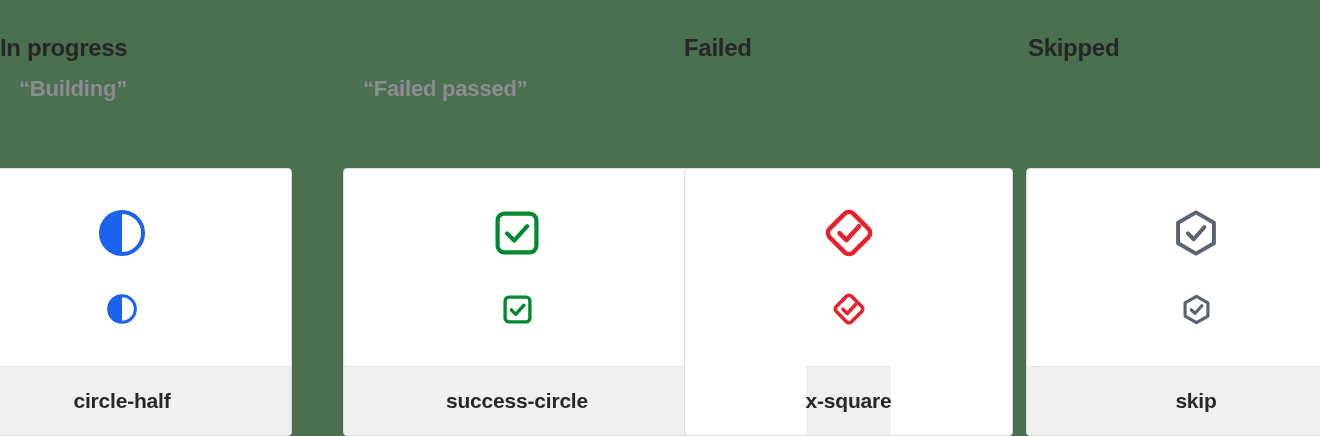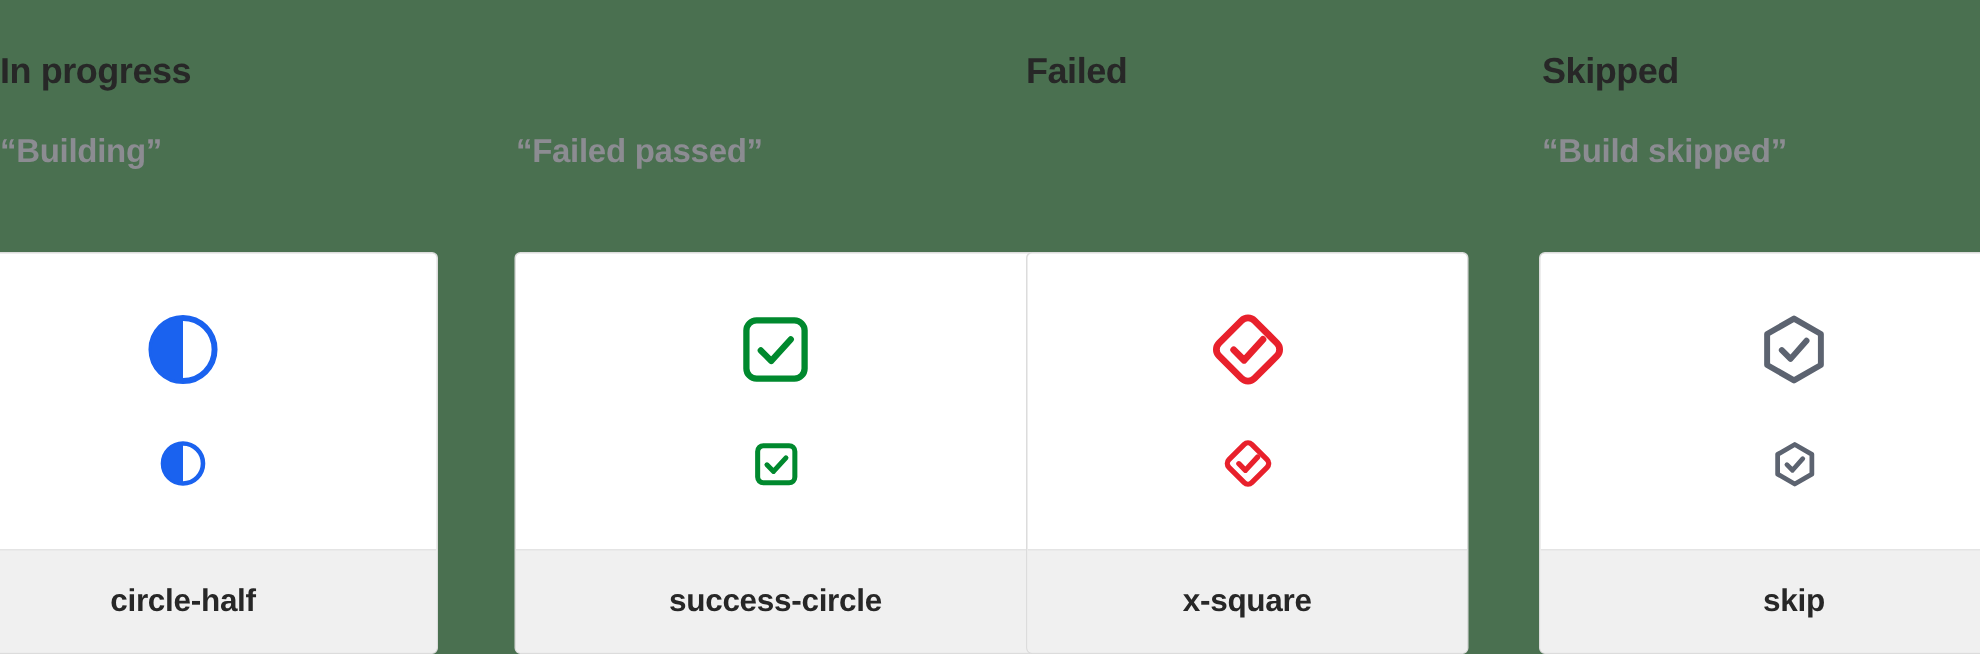--- a/index.html
+++ b/index.html
@@ -38,28 +38,29 @@
     font-size: 24px;
     font-weight: 700;
     color: #272727;
     letter-spacing: -0.3px;
     line-height: 1;
     white-space: nowrap;
   }
 
   .col-sub {
     position: absolute;
-    top: 90px;
+    top: 78px;
     left: 0;
     font-size: 22px;
     font-weight: 700;
     color: #8c8c92;
     letter-spacing: -0.2px;
     line-height: 1;
     white-space: nowrap;
+    padding-left: 19px;
   }
 
   .card {
     position: absolute;
     top: 168px;
     left: 0;
     width: 292px;
     height: 268px;
     background: #ffffff;
     border: 1px solid #dcdcdc;
@@ -113,21 +114,21 @@
   .column:nth-child(1) .col-title,
   .column:nth-child(1) .col-sub { left: 0px; }
   .column:nth-child(1) .card { left: -48px; width: 340px; }
 
   .column:nth-child(2) .col-title,
   .column:nth-child(2) .col-sub { left: 2px; }
   .column:nth-child(2) .card { left: 1px; width: 348px; }
 
   .column:nth-child(3) .col-title,
   .column:nth-child(3) .col-sub { left: 0px; }
-  .column:nth-child(3) .card { left: 0px; width: 295px; }
+  .column:nth-child(3) .card { left: 0px; width: 329px; align-items: center; }
 
   .column:nth-child(4) .col-title,
   .column:nth-child(4) .col-sub { left: 2px; }
   .column:nth-child(4) .card { left: 0px; width: 340px; }
 
   svg { display: block; }
 </style>
 </head>
 <body>
 
@@ -214,21 +215,20 @@
         </div>
       </div>
       <div class="card-footer">
         <span class="card-footer-label">x-square</span>
       </div>
     </div>
   </div>
 
   <div class="column">
     <div class="col-title">Skipped</div>
-    <div class="col-sub">“Build skipped”</div>
     <div class="card">
       <div class="card-body">
         <div class="icon-slot-lg">
           <span>
             <svg width="50" height="50" viewBox="0 0 24 24" aria-hidden="true">
               <path d="M12 2.1 L20.6 7.05 L20.6 16.95 L12 21.9 L3.4 16.95 L3.4 7.05 Z" fill="none" stroke="#5c6370" stroke-width="1.9" stroke-linejoin="round"></path>
               <path d="M8.1 12.2 L10.9 15 L16 9.2" fill="none" stroke="#5c6370" stroke-width="1.9" stroke-linecap="round" stroke-linejoin="round"></path>
             </svg>
           </span>
         </div>

